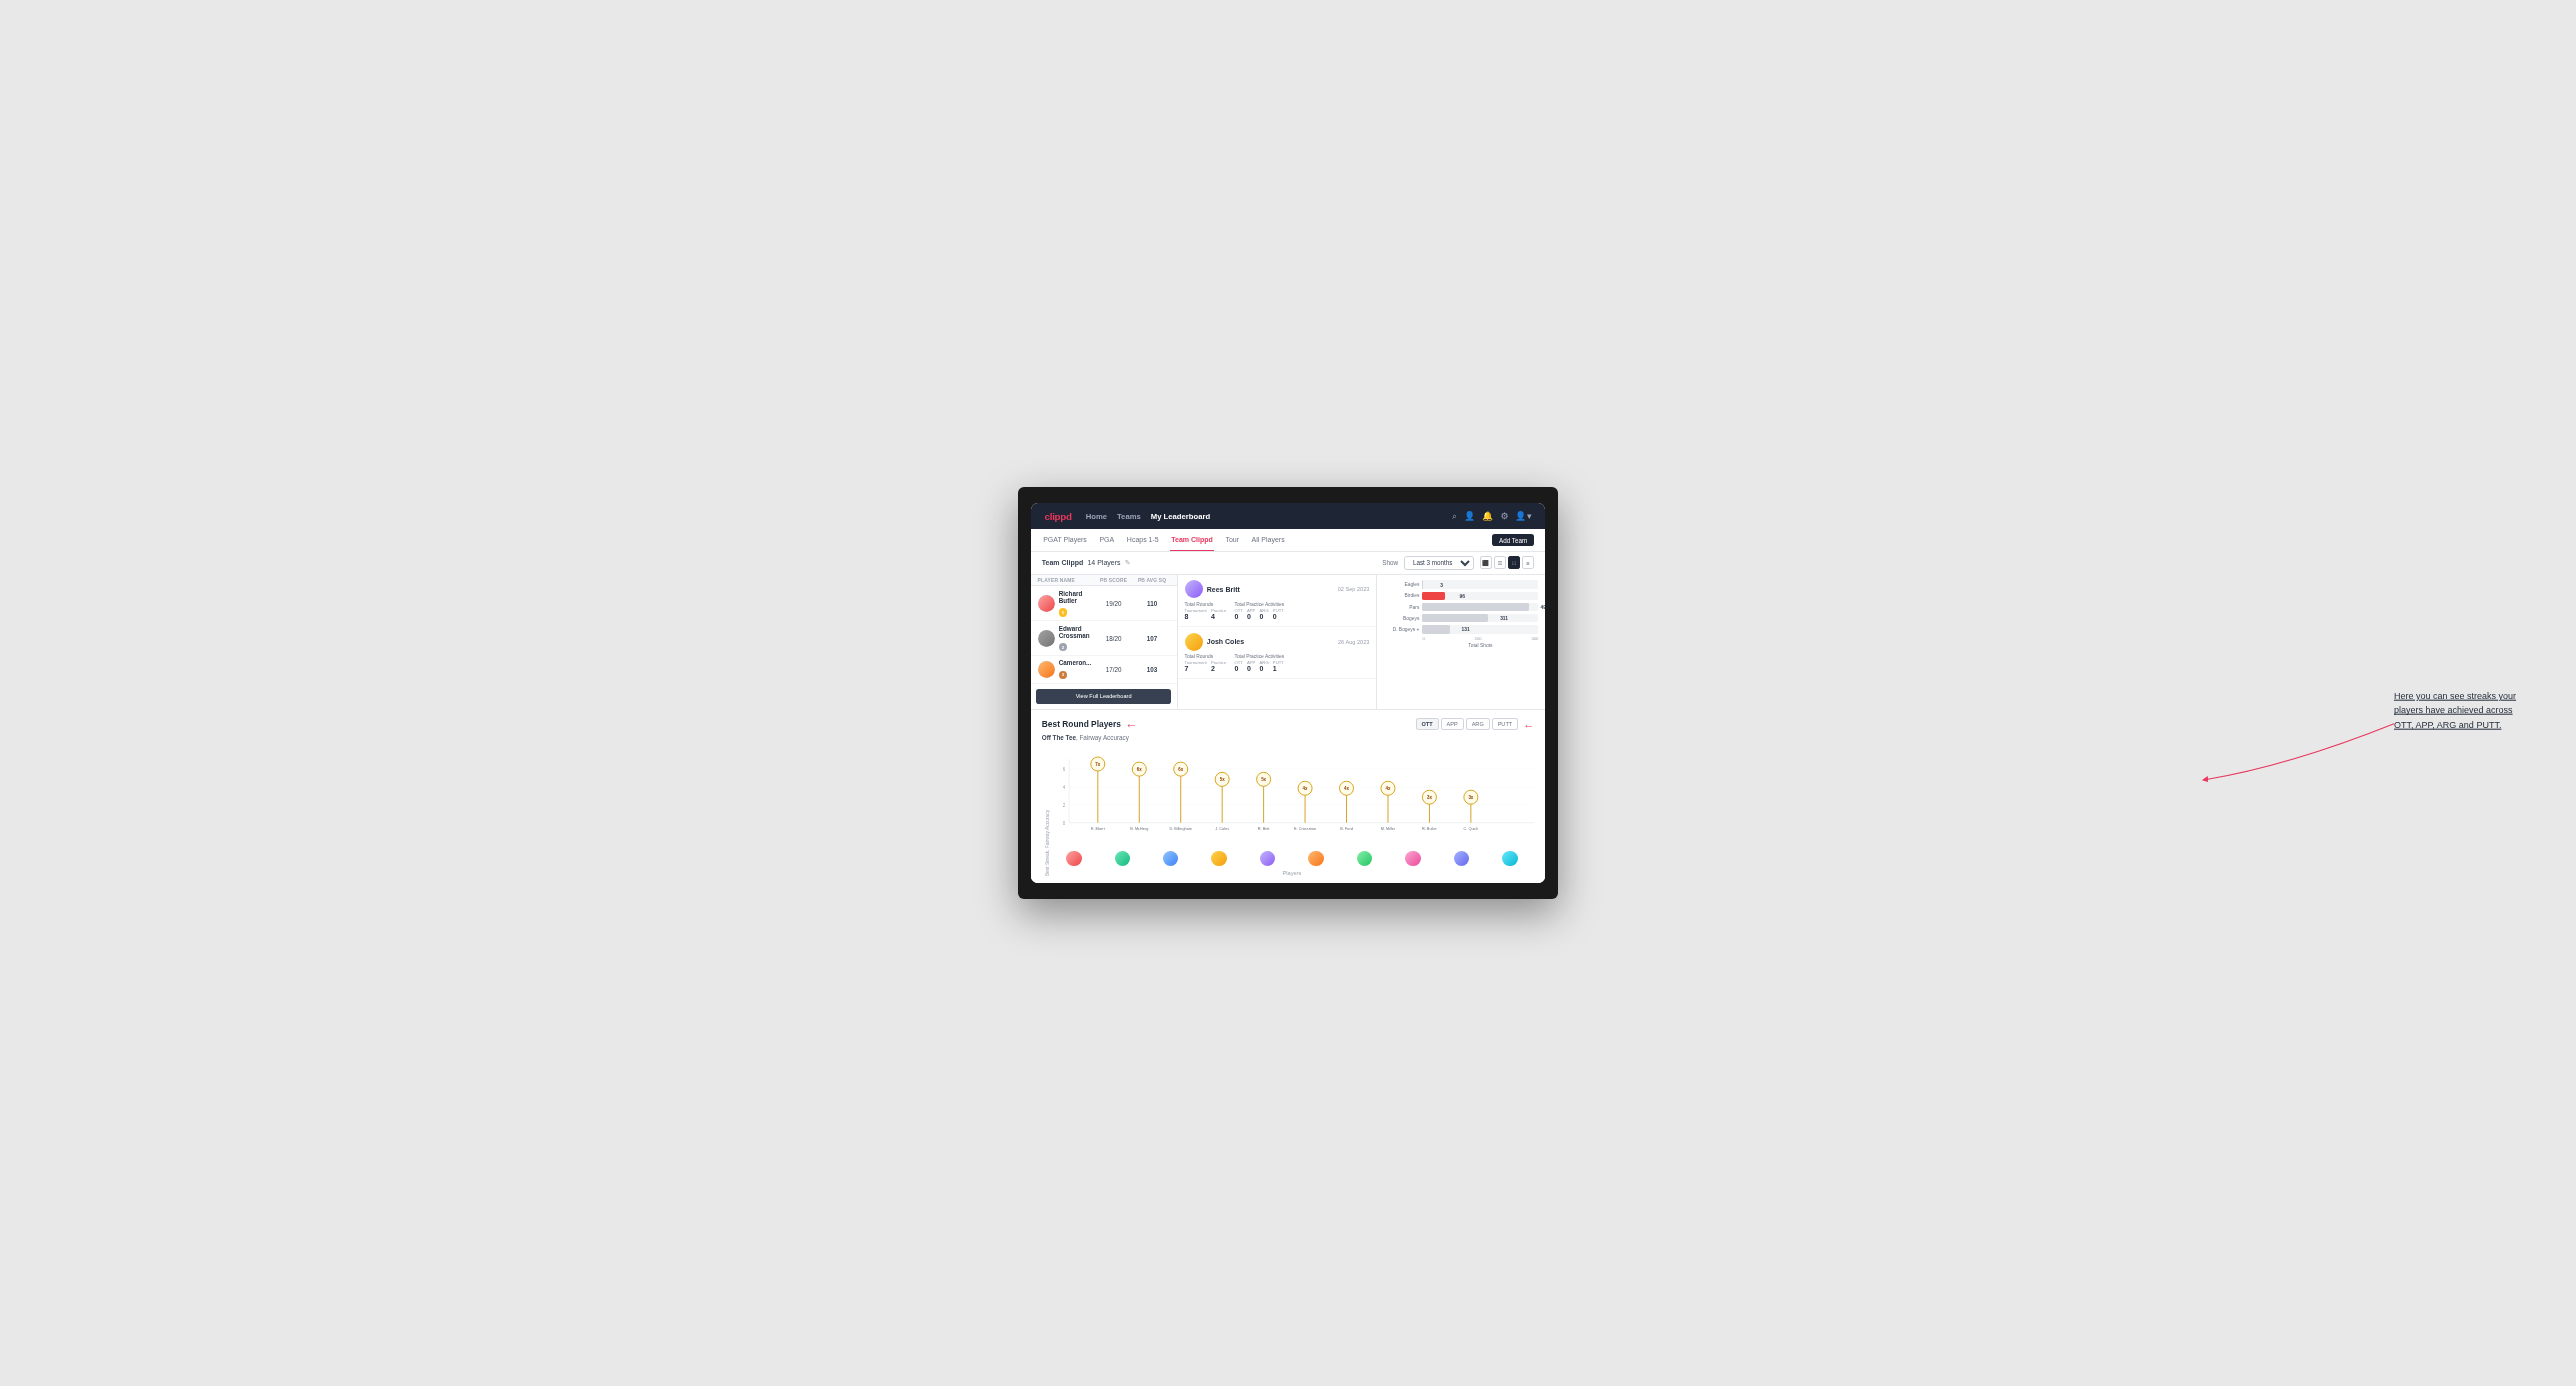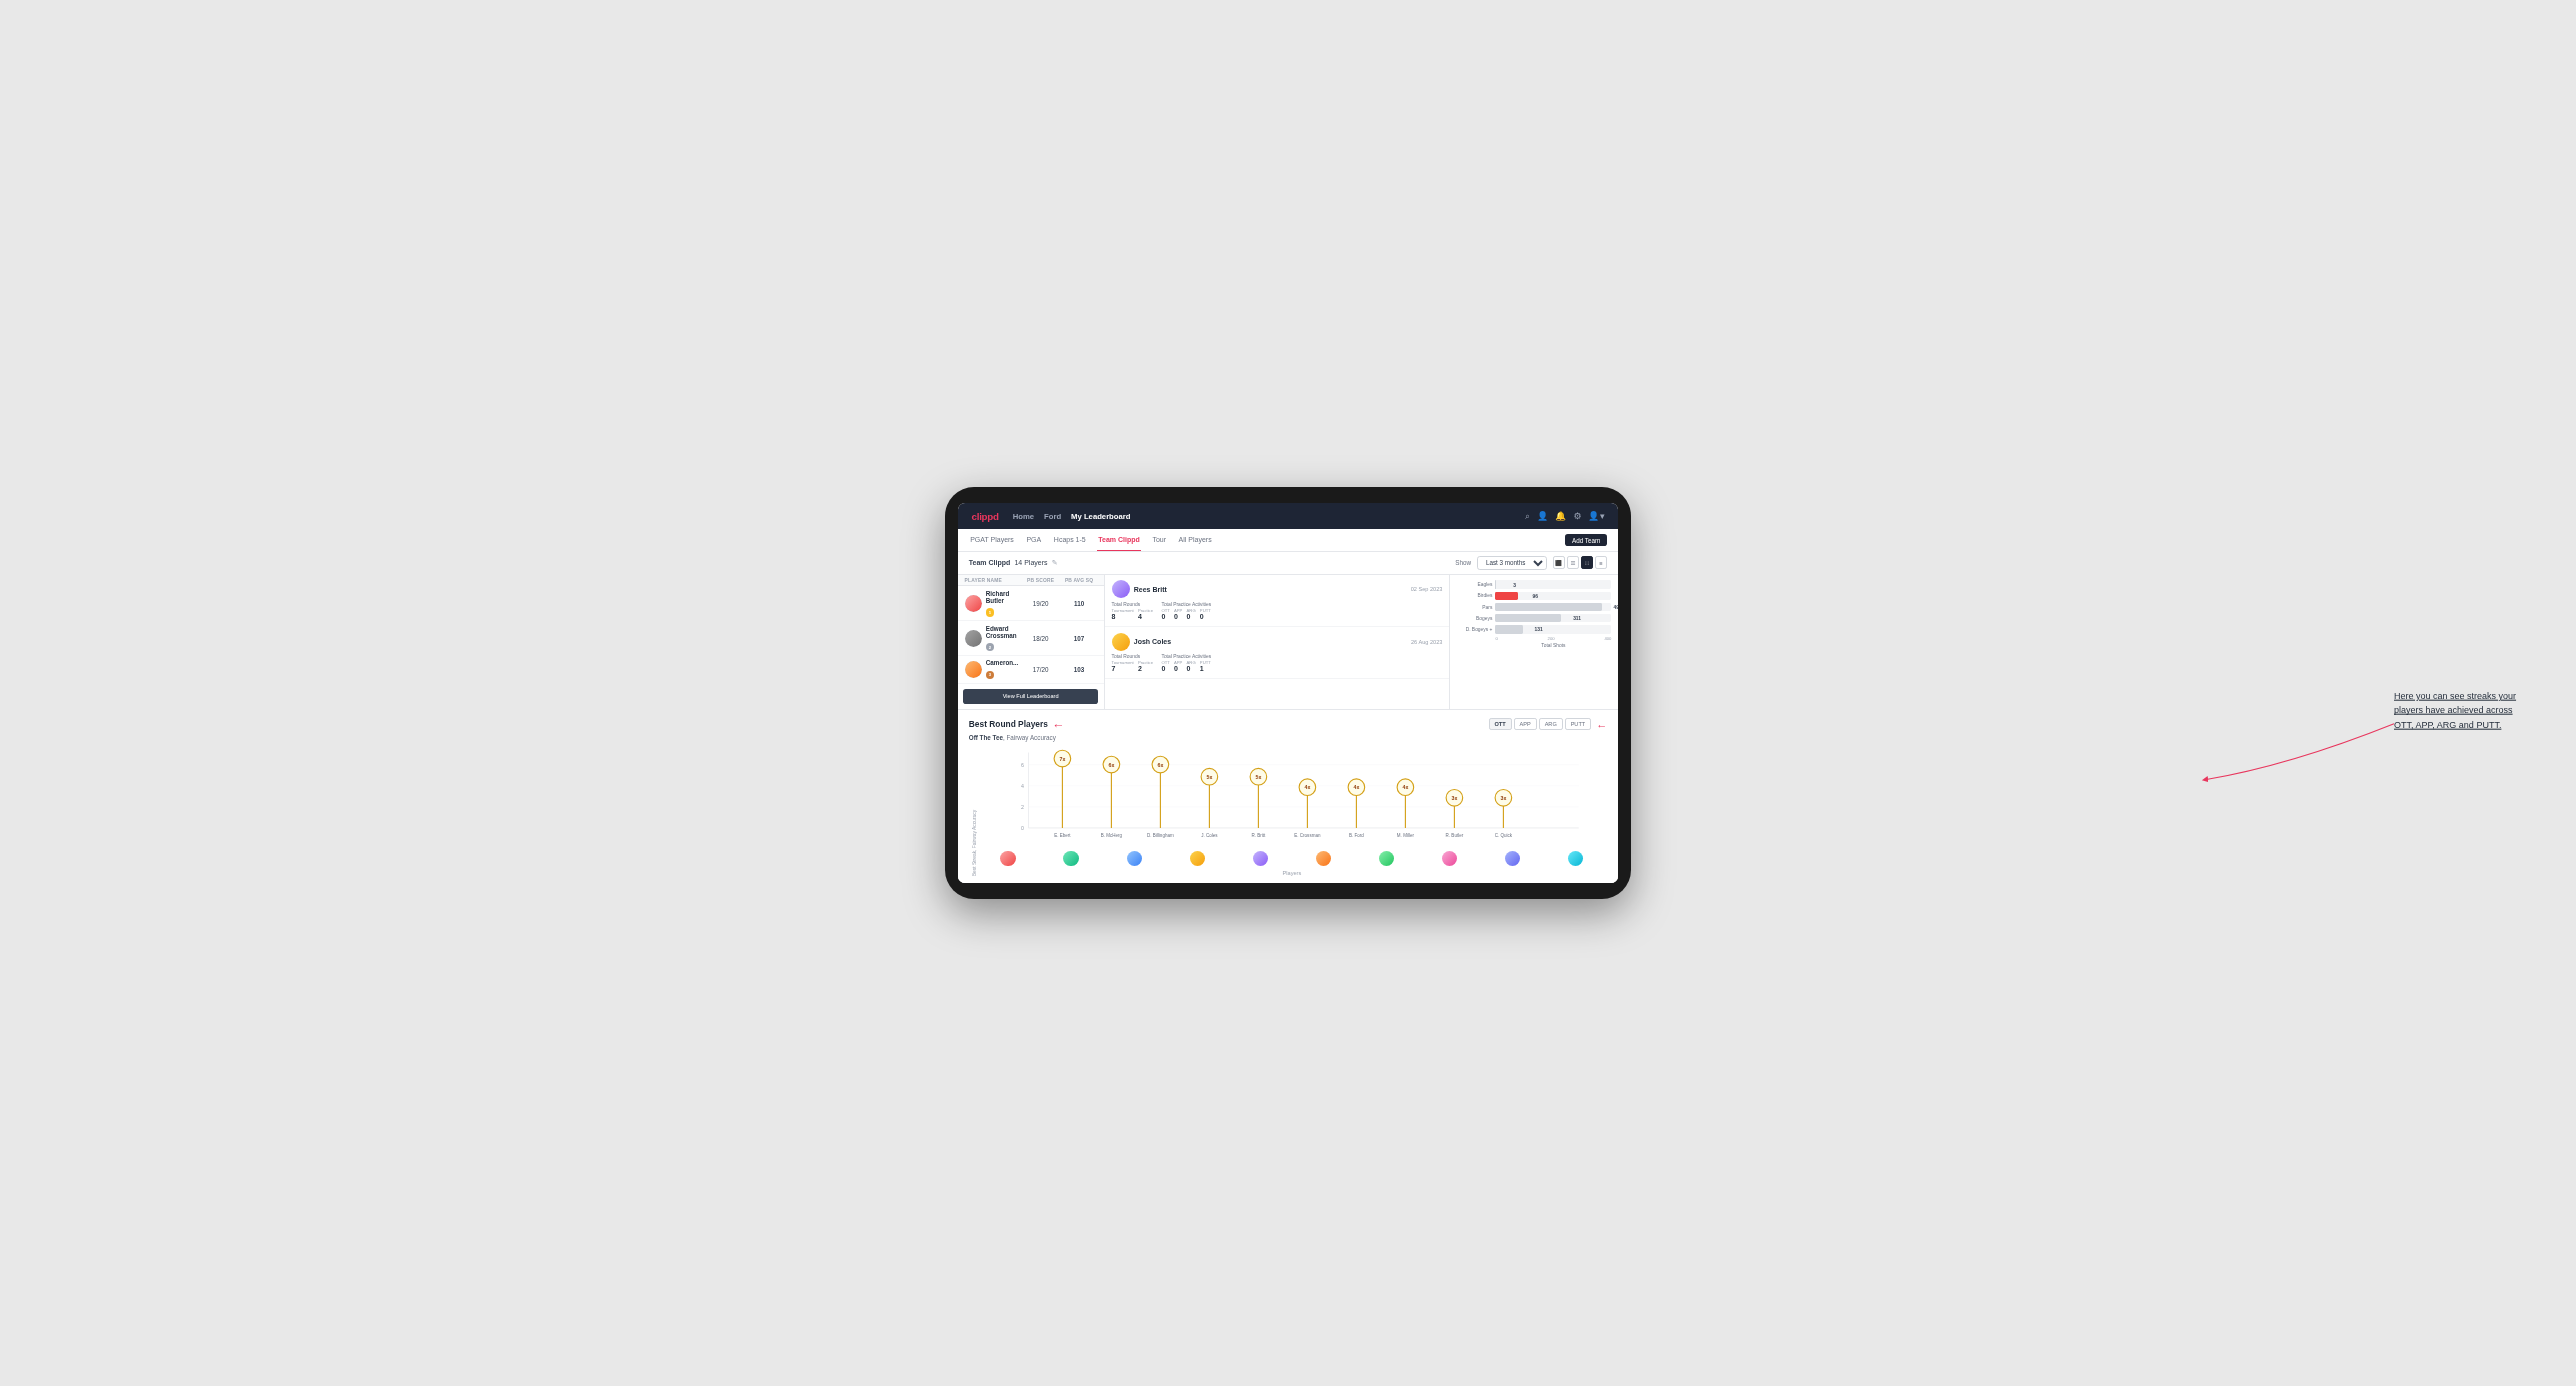--- a/index.html
+++ b/index.html
@@ -5,23 +5,23 @@
     * { box-sizing: border-box; margin: 0; padding: 0; }
     body {
       background: #e8e8e8;
       display: flex;
       justify-content: center;
       align-items: center;
       min-height: 100vh;
       font-family: -apple-system, BlinkMacSystemFont, 'Segoe UI', sans-serif;
     }
     .tablet-outer {
-      width: 686px;
+      width: 540px;
       background: #1a1a1a;
-      border-radius: 29px;
+      border-radius: 6px;
       padding: 15.4px 12.6px;
       box-shadow: 0 14px 42px rgba(0,0,0,0.4);
       position: relative;
     }
     .tablet-screen {
       background: #fff;
       border-radius: 7px;
       overflow: hidden;
       width: 100%;
     }
@@ -471,21 +471,21 @@
 </head>
 <body>
 
 <div class="tablet-outer">
   <div class="tablet-screen">
 
     <nav class="navbar">
       <span class="navbar-logo">clippd</span>
       <div class="navbar-links">
         <span class="navbar-link">Home</span>
-        <span class="navbar-link">Ford</span>
+        <span class="navbar-link">Teams</span>
         <span class="navbar-link active">My Leaderboard</span>
       </div>
       <div class="navbar-icons">
         <span class="navbar-icon">⌕</span>
         <span class="navbar-icon">👤</span>
         <span class="navbar-icon">🔔</span>
         <span class="navbar-icon">⚙</span>
         <span class="navbar-icon">👤▾</span>
       </div>
     </nav>

